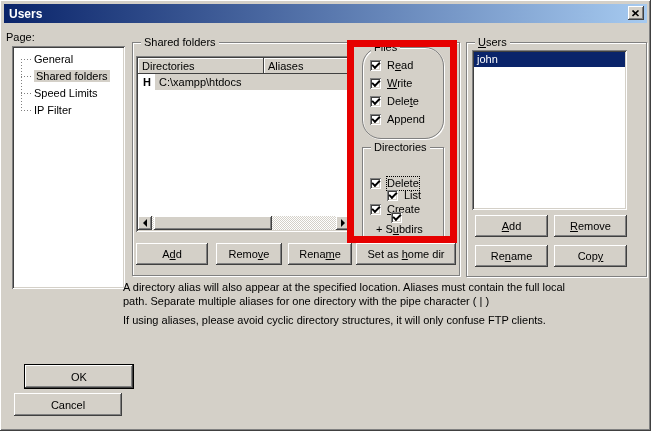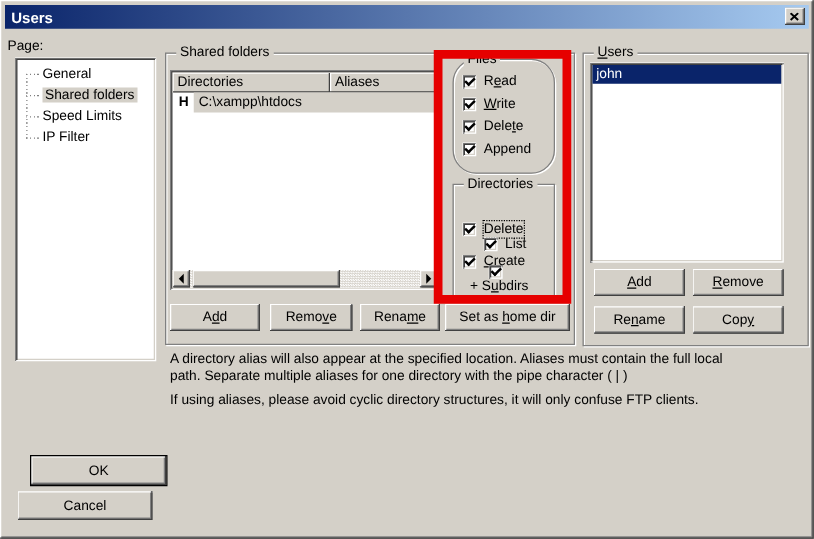--- a/index.html
+++ b/index.html
@@ -104,21 +104,21 @@
     left:347px;top:40px;width:110px;height:203px;box-sizing:border-box;
     border:7px solid var(--annotation-red,#e60000);
     z-index:50;pointer-events:none;
   }
 
   
   .userlist{left:472px;top:50px;width:155px;height:160px;}
   .userrow{position:absolute;top:2px;left:2px;right:2px;height:15px;line-height:15px;
     background:var(--selection-blue,#0a246a);color:#fff;padding-left:3px;}
 
-  .footer-line{left:136px;white-space:nowrap;}
+  .footer-line{left:123px;white-space:nowrap;}
 </style>
 </head>
 <body>
 
 <div class="abs titlebar">
   <span class="title">Users</span>
   <div class="closebtn">
     <svg width="8" height="7" viewBox="0 0 8 7">
         <path d="M0.5 0.5 L6.5 6 M6.5 0.5 L0.5 6" stroke="#000" stroke-width="1.6"></path>
       </svg>

